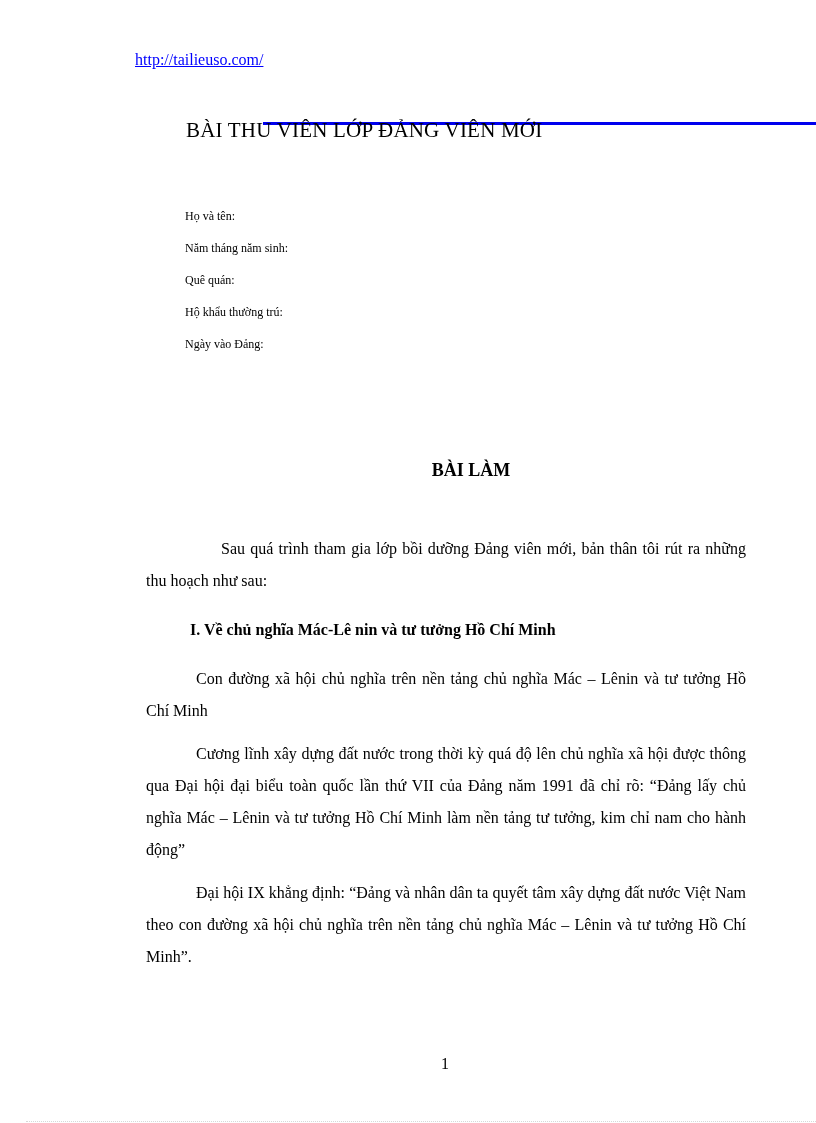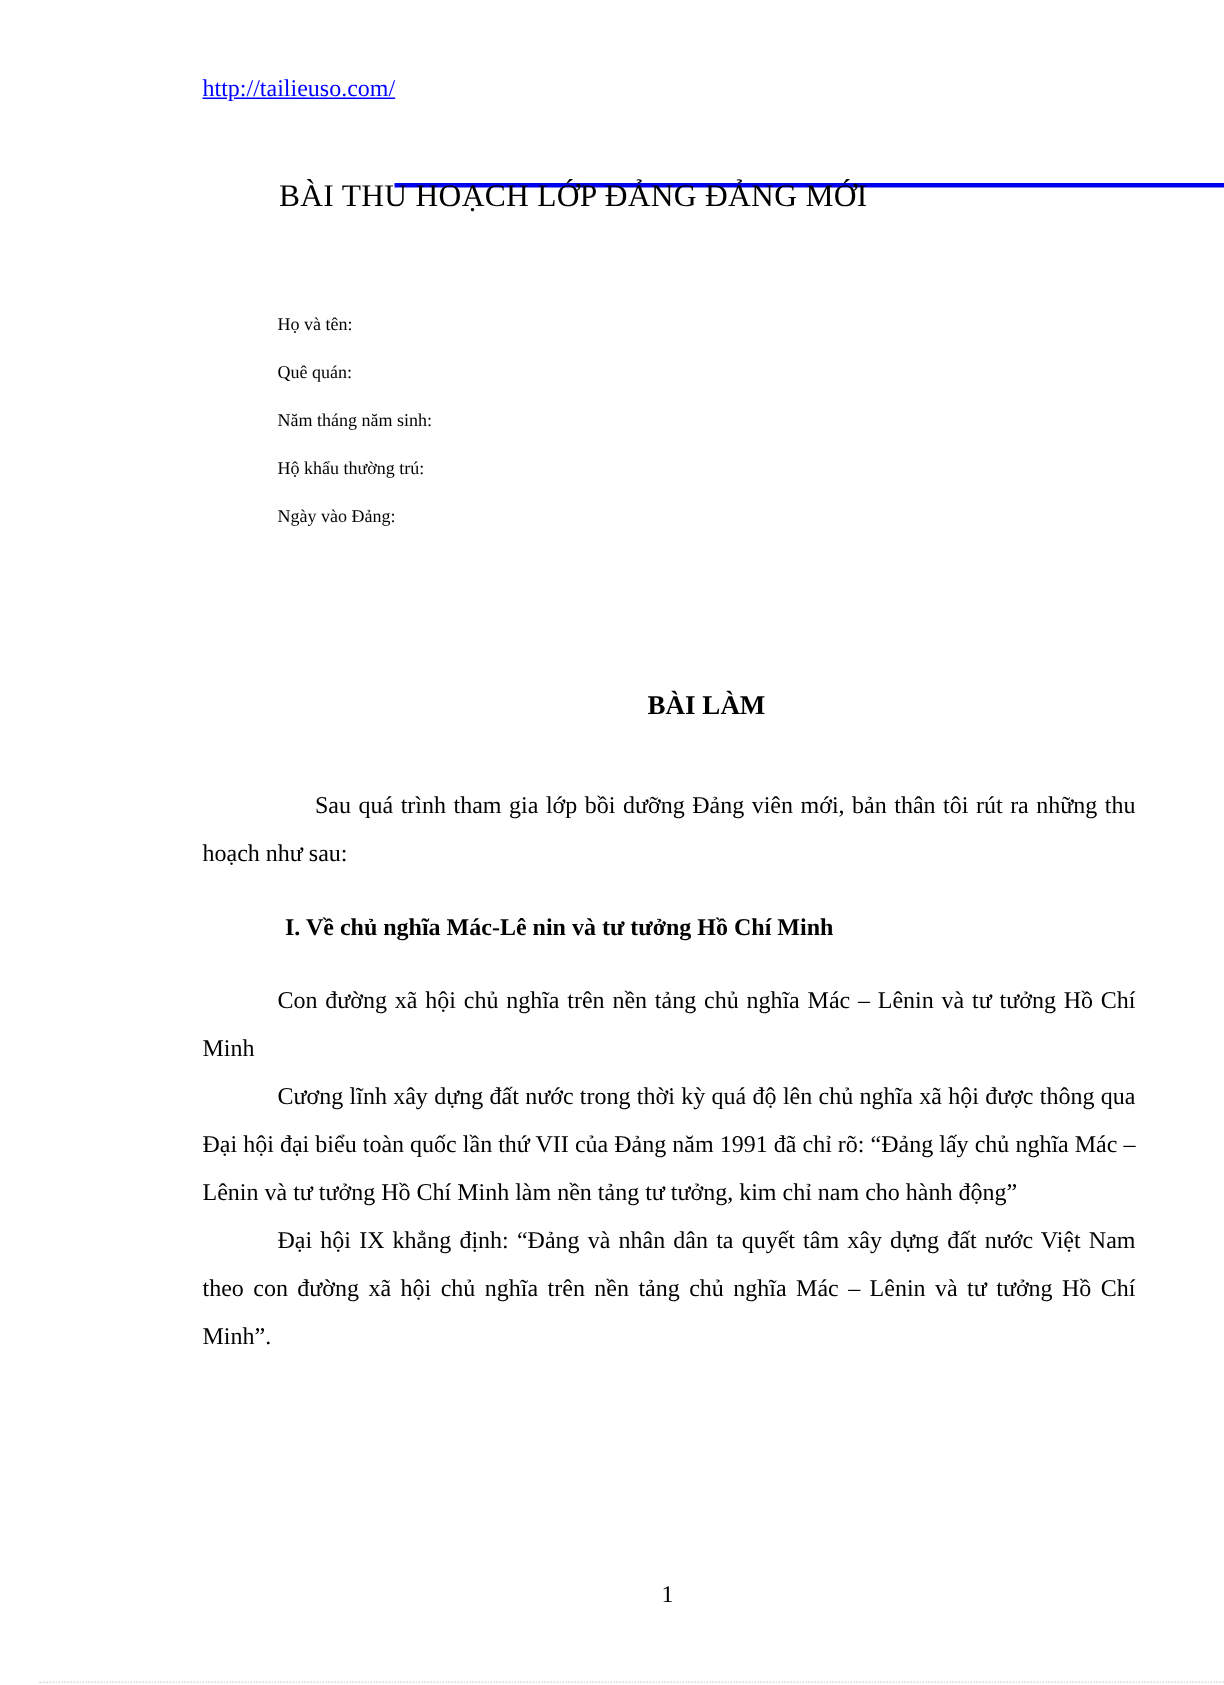--- a/index.html
+++ b/index.html
@@ -74,21 +74,21 @@
     }
     .body-text {
       position: absolute;
       left: 135px;
       top: 522px;
       width: 622px;
       font-size: 16px;
       line-height: 32px;
     }
     .body-text p {
-      margin: 0;
+      margin: 11px;
       text-align: justify;
       text-indent: 50px;
     }
     .body-text p.indent-first {
       text-indent: 75px;
     }
     .body-text p.indent-space {
       text-indent: 55px;
     }
     .body-text h2 {
@@ -117,26 +117,26 @@
     }
   </style>
 </head>
 <body>
 
 <div class="page">
 
   <a class="header-link">http://tailieuso.com/</a>
 
   <div class="title-rule"></div>
-  <h1 class="doc-title">BÀI THU HOẠCH LỚP ĐẢNG ĐẢNG MỚI</h1>
+  <h1 class="doc-title">BÀI THU VIÊN LỚP ĐẢNG VIÊN MỚI</h1>
 
   <ul class="info-fields">
     <li>Họ và tên:</li>
+    <li>Năm tháng năm sinh:</li>
     <li>Quê quán:</li>
-    <li>Năm tháng năm sinh:</li>
     <li>Hộ khẩu thường trú:</li>
     <li>Ngày vào Đảng:</li>
   </ul>
 
   <h2 class="section-heading">BÀI LÀM</h2>
 
   <div class="body-text">
     <p class="indent-first">Sau quá trình tham gia lớp bồi dưỡng Đảng viên mới, bản thân tôi rút ra những thu hoạch như sau:</p>
     <h2>I. Về chủ nghĩa Mác-Lê nin và tư tưởng Hồ Chí Minh</h2>
     <p>Con đường xã hội chủ nghĩa trên nền tảng chủ nghĩa Mác – Lênin và tư tưởng Hồ Chí Minh</p>

